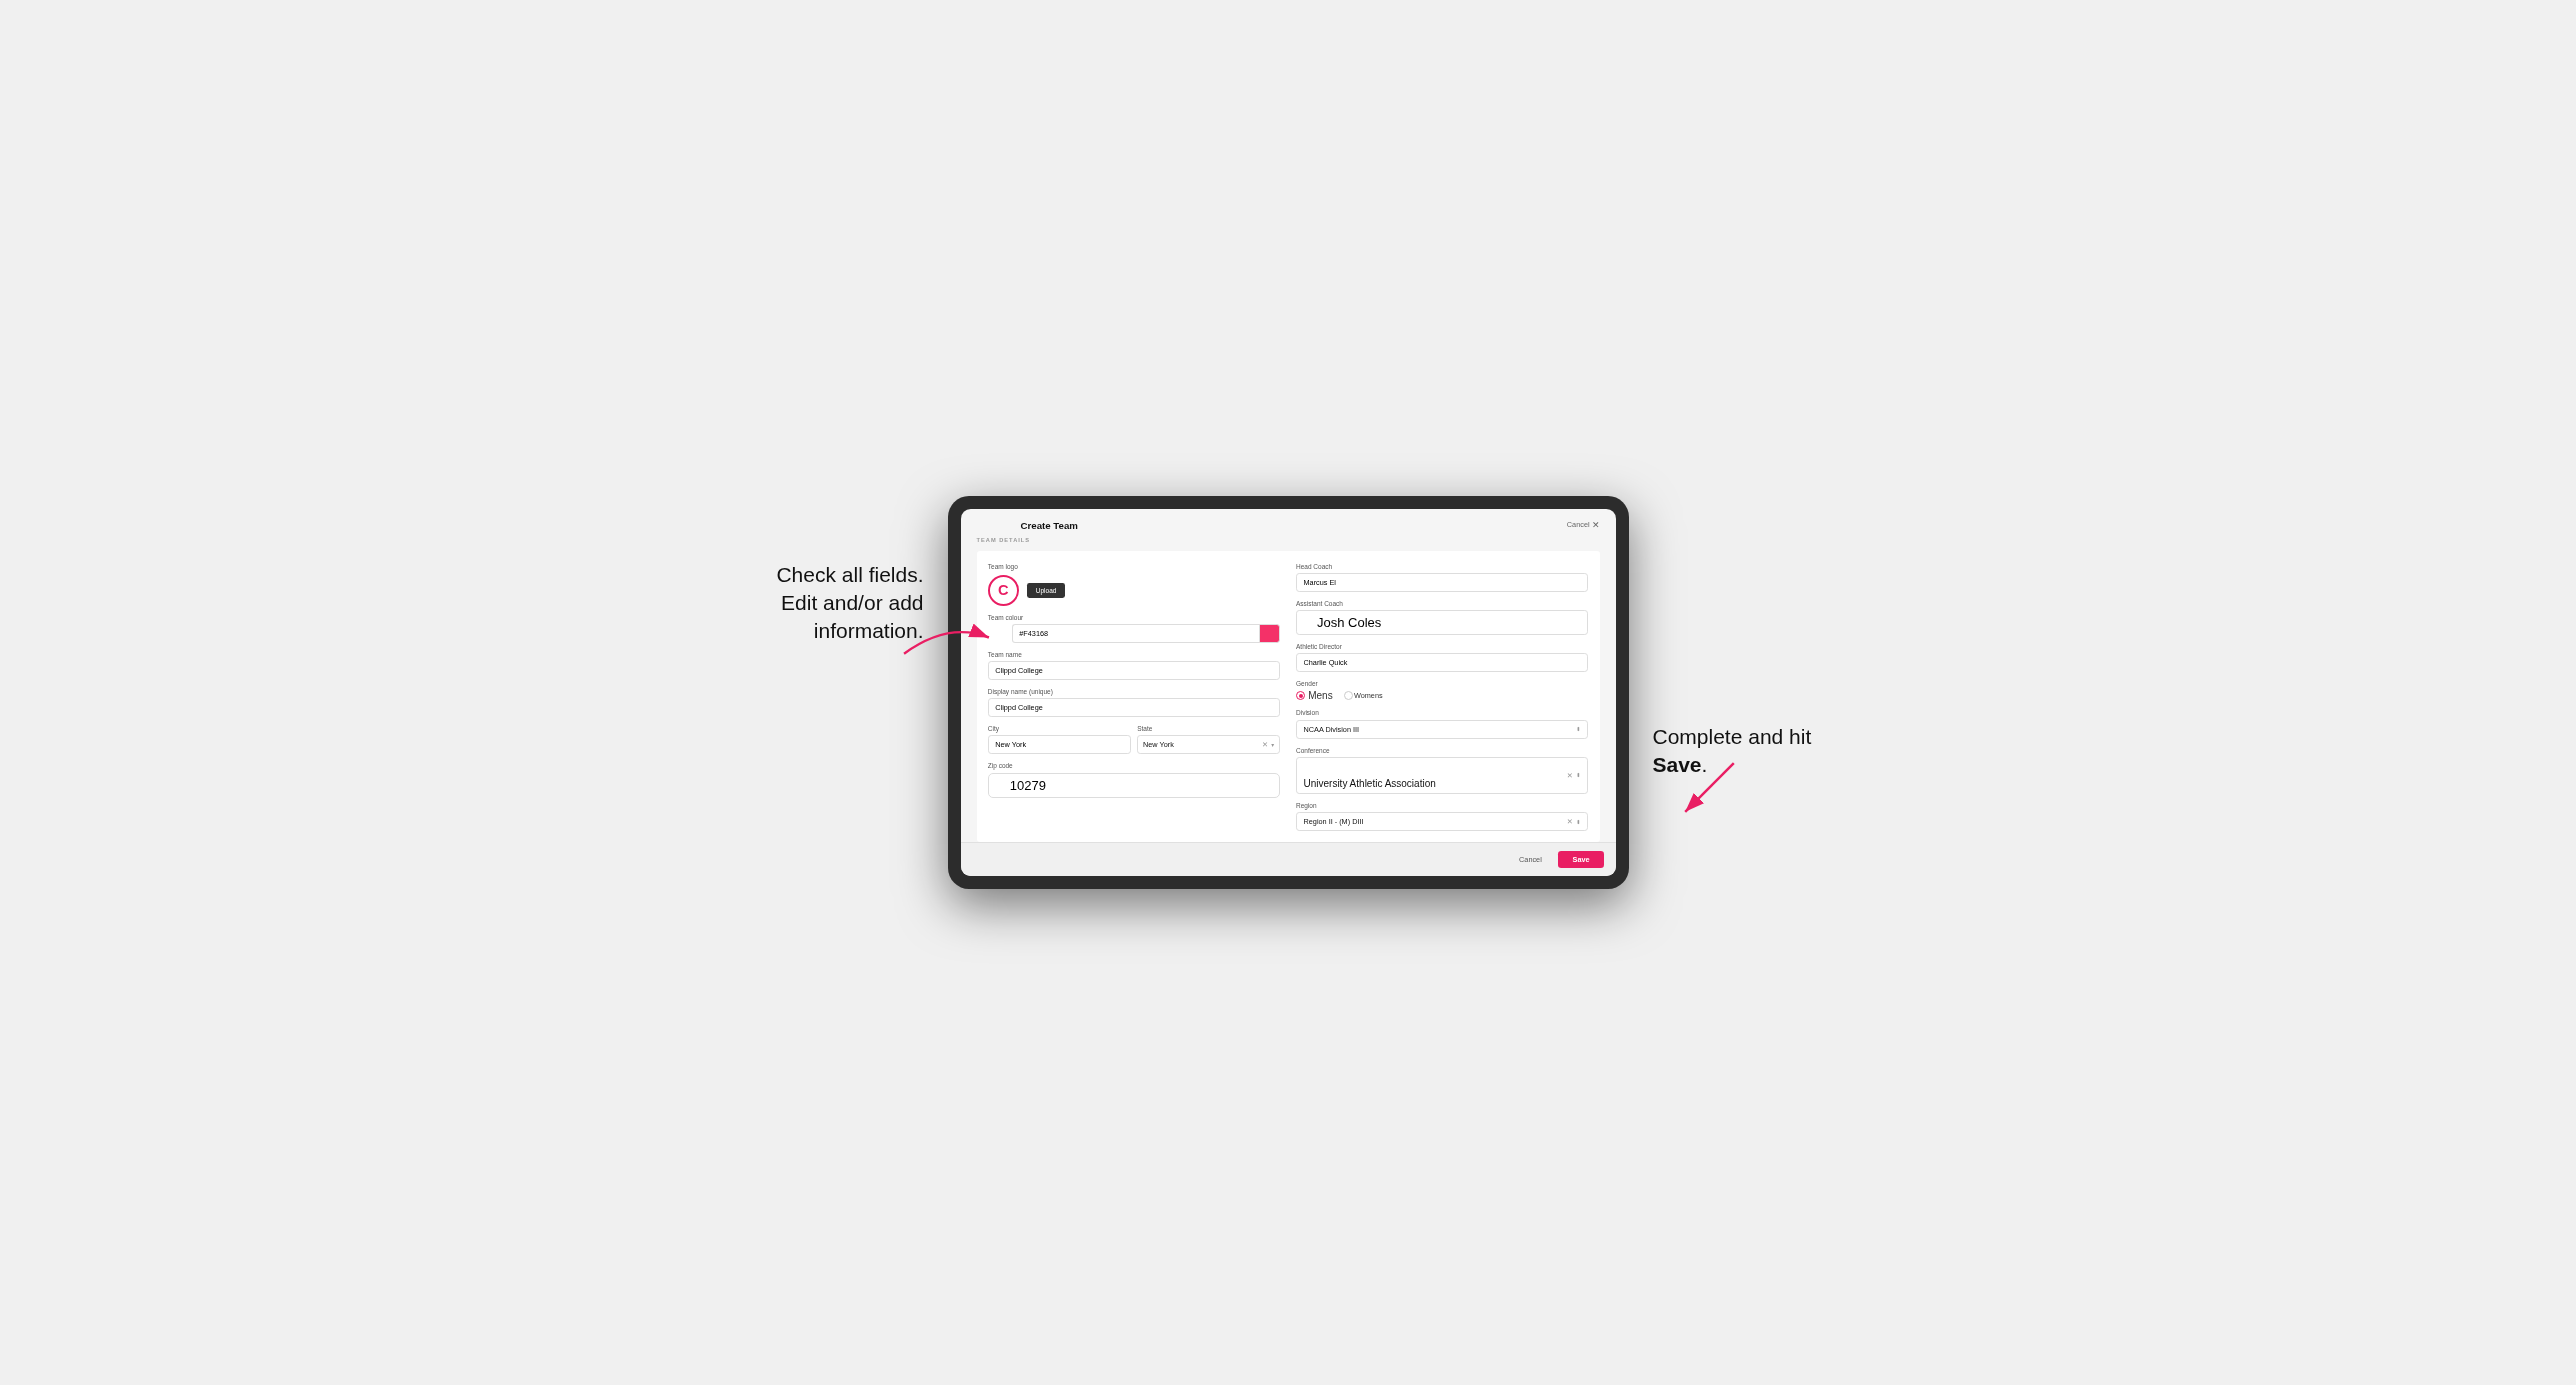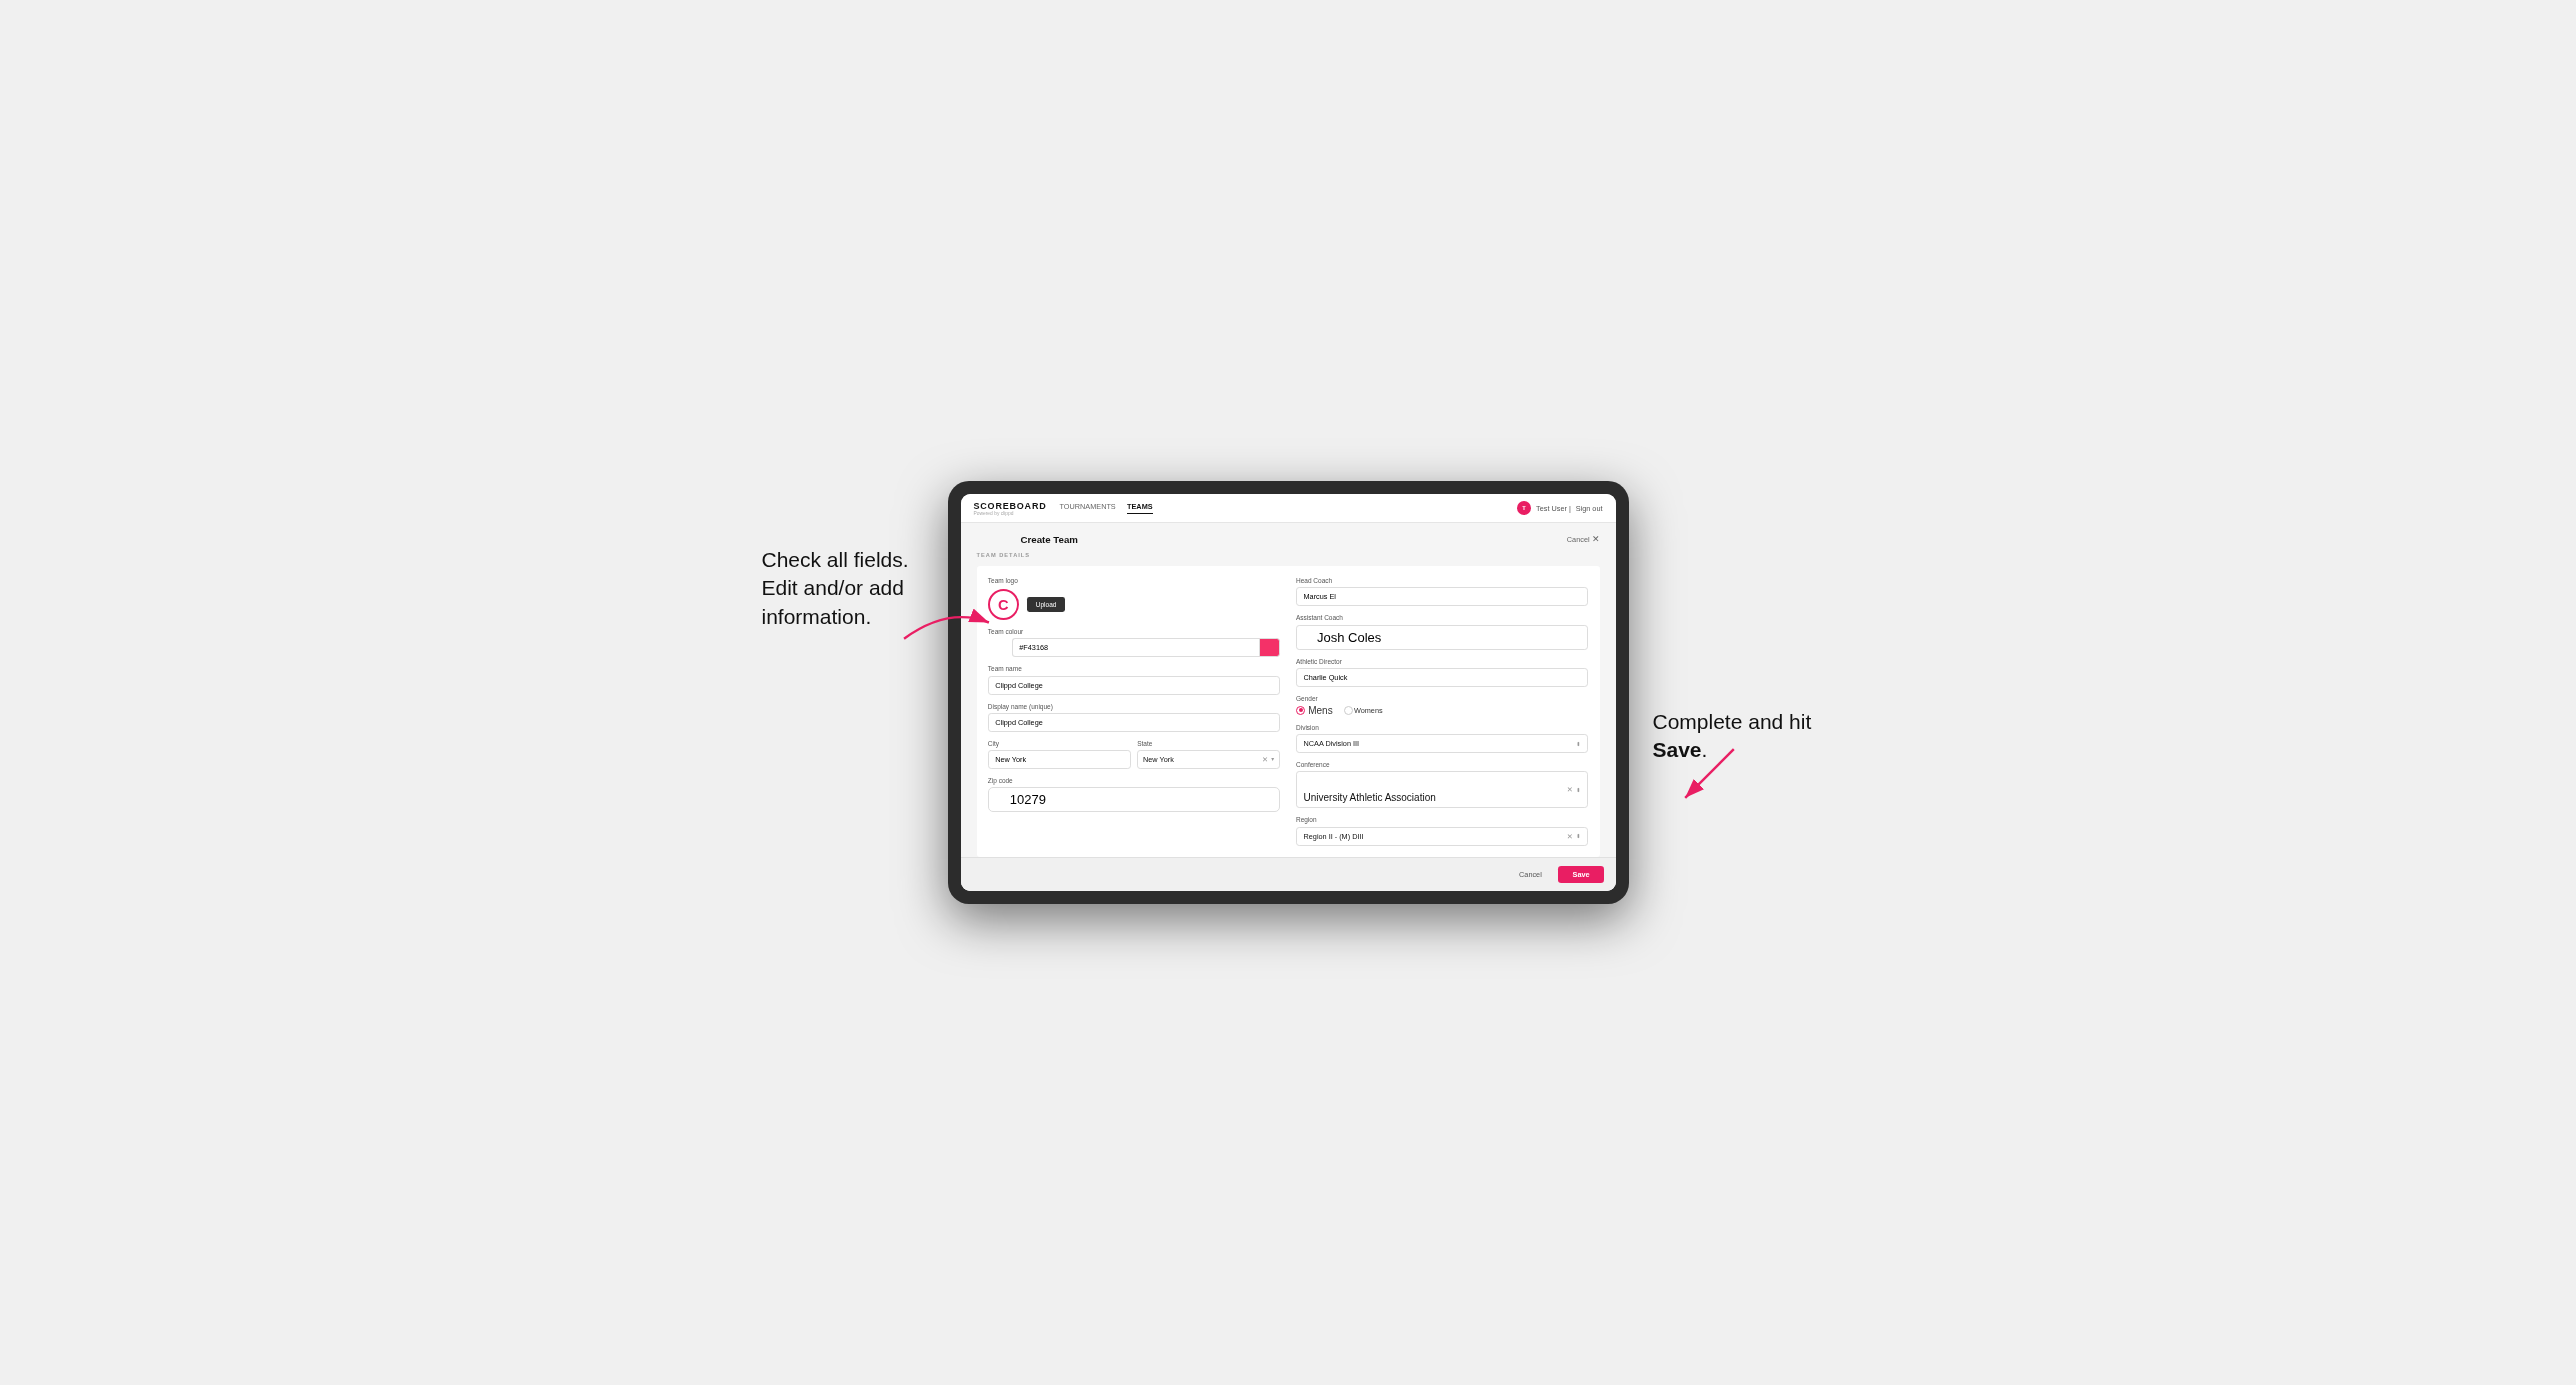--- a/index.html
+++ b/index.html
@@ -11,53 +11,38 @@
       align-items: center;
       justify-content: center;
       padding: 32px;
     }
   </style>
 </head>
 <body>
 
 <div style="display:flex; align-items:flex-start; gap:24px; width:100%; max-width:1053px; margin:0 auto; position:relative;">
 
-  <div style="flex:0 0 162px; font-size:21px; line-height:1.35; color:#111; padding-top:65px; position:relative;">
+  <div style="flex:0 0 162px; font-size:21px; line-height:1.35; color:#111; padding-top:65px; position:relative;text-align:right;">
     <span>Check all fields.</span><br>
     <span>Edit and/or add</span><br>
     <span>information.</span>
     
     <svg width="97" height="49" style="position:absolute; right:-73px; bottom:-16px;" viewBox="0 0 120 60">
       <path d="M 5 50 Q 60 10 110 30" stroke="#e91e63" stroke-width="3" fill="none" marker-end="url(#arrowhead-l)"></path>
       <defs>
         <marker id="arrowhead-l" markerWidth="8" markerHeight="6" refX="8" refY="3" orient="auto">
           <polygon points="0 0, 8 3, 0 6" fill="#e91e63"></polygon>
         </marker>
       </defs>
     </svg>
   </div>
 
   <div style="flex:1; background:#2c2c2c; border-radius:21px; padding:13px; box-shadow:0 16px 49px rgba(0,0,0,0.5);">
     <div style="background:#fff; border-radius:9.7px; overflow:hidden;">
 
-      <div style="background:#fff; border-bottom:0.8px solid #e5e5e5; padding:6.5px 13px; display:flex; align-items:center; gap:13px;">
-        <div>
-          <div style="font-size:9px; font-weight:900; letter-spacing:0.8px; color:#111;">SCOREBOARD</div>
-          <div style="font-size:4.9px; color:#aaa;">Powered by clippd</div>
-        </div>
-        <div style="display:flex; gap:11.3px; flex:1;">
-          <div style="font-size:7.3px; color:#666; cursor:pointer; padding-bottom:1.6px;">TOURNAMENTS</div>
-          <div style="font-size:7.3px; color:#111; font-weight:700; cursor:pointer; border-bottom:1.6px solid #111; padding-bottom:1.6px;">TEAMS</div>
-        </div>
-        <div style="display:flex; align-items:center; gap:4.9px;">
-          <div style="width:14.6px; height:14.6px; background:#e91e63; border-radius:50%; display:flex; align-items:center; justify-content:center; color:#fff; font-size:5.7px; font-weight:700;">T</div>
-          <span style="font-size:7.3px; color:#555;">Test User |</span>
-          <span style="font-size:7.3px; color:#555; cursor:pointer;">Sign out</span>
-        </div>
-      </div>
 
       <div style="background:#f5f5f5; padding:11.3px 16px 0;">
 
         <div style="display:flex; justify-content:space-between; align-items:flex-start; margin-bottom:6.5px;margin-left:44px;">
           <div style="font-size:9.7px; font-weight:700; color:#111;">Create Team</div>
           <div style="font-size:7.3px; color:#666; cursor:pointer; display:flex; align-items:center; gap:2.4px;">
             <span>Cancel</span>
             <span style="font-size:9px;">✕</span>
           </div>
         </div>

